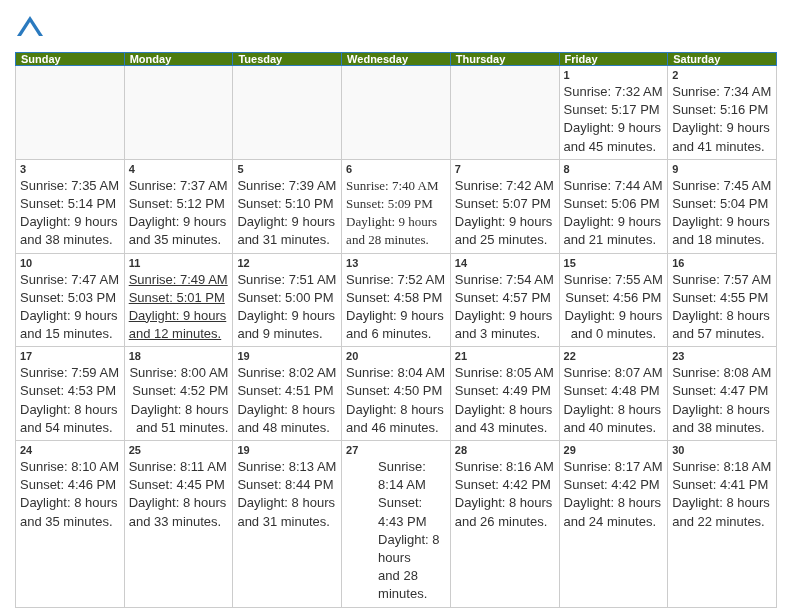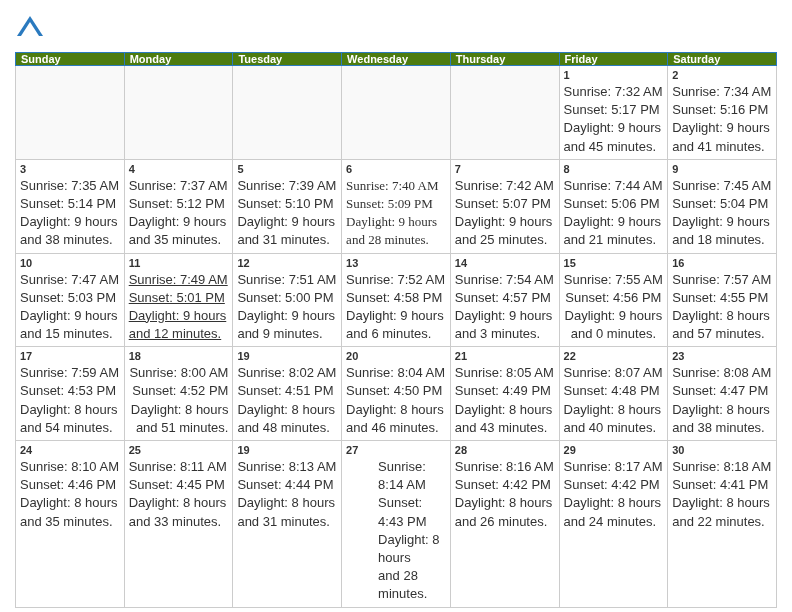--- a/index.html
+++ b/index.html
@@ -318,21 +318,21 @@
           <td>
             <span class="day-number">25</span>
             <div class="day-info" style="white-space: pre-line;">Sunrise: 8:11 AM
 Sunset: 4:45 PM
 Daylight: 8 hours
 and 33 minutes.</div>
           </td>
           <td>
             <span class="day-number">19</span>
             <div class="day-info" style="white-space: pre-line;">Sunrise: 8:13 AM
-Sunset: 4:44 PM
+Sunset: 8:44 PM
 Daylight: 8 hours
 and 31 minutes.</div>
           </td>
           <td>
             <span class="day-number">27</span>
             <div class="day-info" style="white-space: pre-line; margin-left: 32px;">Sunrise: 8:14 AM
 Sunset: 4:43 PM
 Daylight: 8 hours
 and 28 minutes.</div>
           </td>

